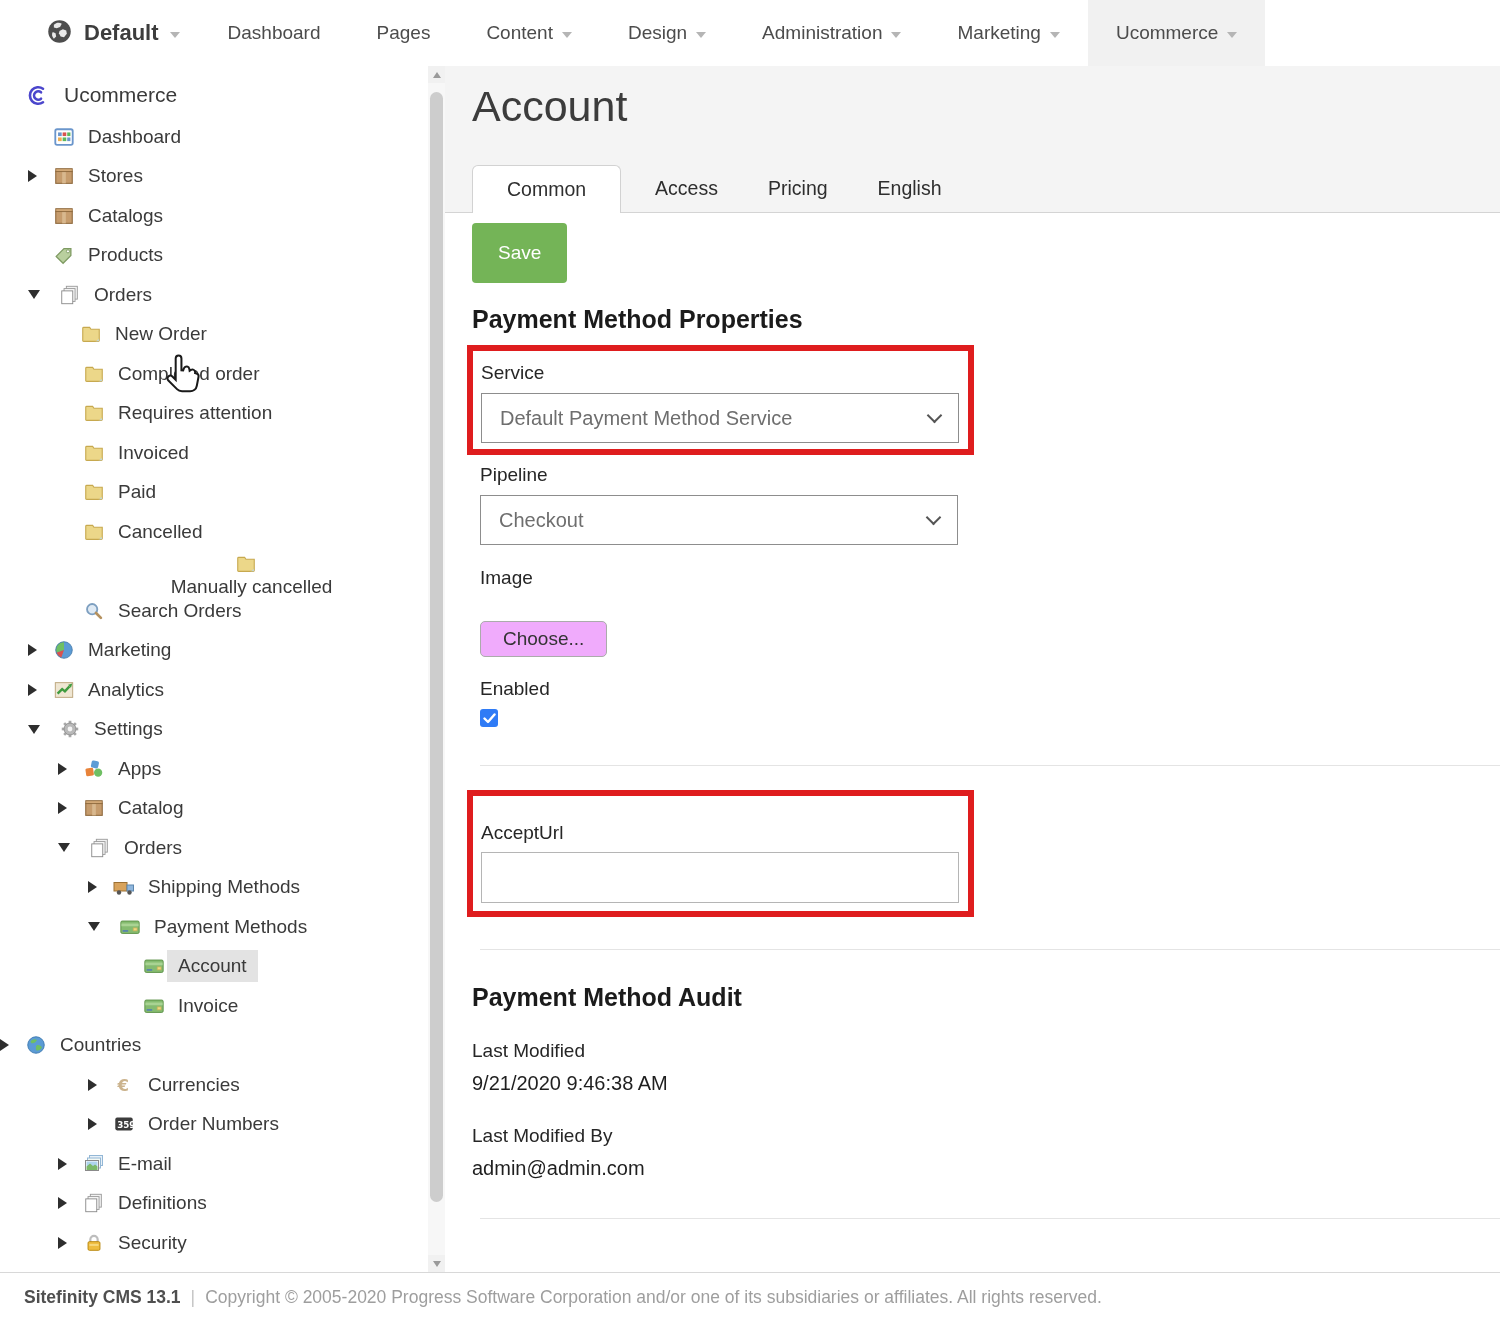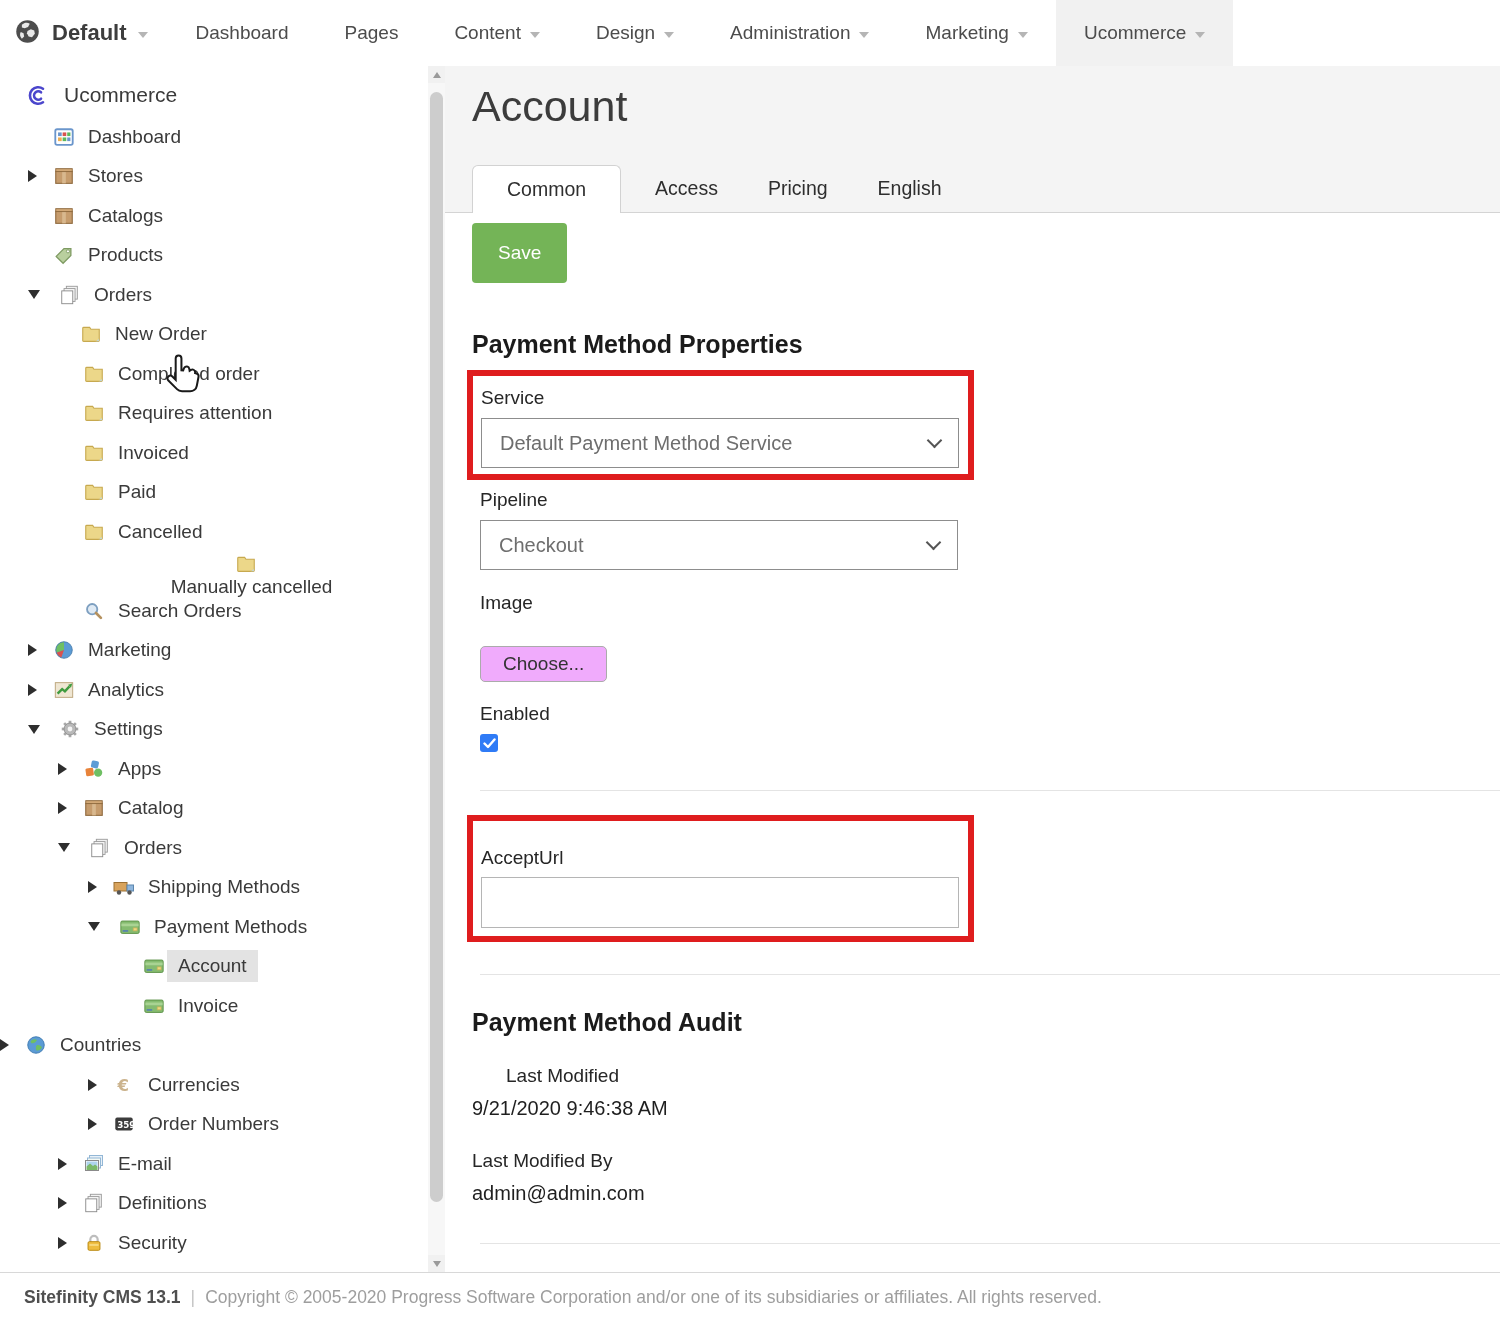--- a/index.html
+++ b/index.html
@@ -1,20 +1,20 @@
 <!DOCTYPE html>
 <html style="--accent-green: #74b457; --highlight-red: #df1d1e; --checkbox-blue: #2f7bf6; --active-nav-bg: #f1f1f1; --header-bg: #f4f4f4; --selected-tree-bg: #e3e3e3;"><head>
 <meta charset="utf-8">
 <style>
   * { box-sizing: border-box; margin: 0; padding: 0; }
   html,body { width:1500px; height:1322px; overflow:hidden; background:#fff;
     font-family:"Liberation Sans", sans-serif; color:#333; cursor:default; }
 
   
-  .nav { height:66px; display:flex; align-items:stretch; background:#fff; }
+  .nav { height:66px; display:flex; align-items:stretch; background:#fff;padding-left:32px; }
   .brand { display:flex; align-items:center; gap:11px; padding:0 20px 0 14px; }
   .brand-label { font-size:22px; font-weight:700; color:#3d3d3d; }
   .nav-item { display:flex; align-items:center; gap:9px; padding:0 28px; font-size:19px; color:#4c4c4c; }
   .nav-item.active { background:#f1f1f1; }
   .caret { width:0; height:0; border-left:5px solid transparent; border-right:5px solid transparent;
     border-top:6px solid #b5b5b5; margin-top:3px; }
 
   
   .middle { display:flex; height:1206px; }
 
@@ -44,21 +44,21 @@
   .main-header { background:#f4f4f4; border-bottom:1px solid #d4d4d4; padding:16px 0 0 27px; }
   .page-title { font-size:43px; font-weight:400; color:#3c3c3c; line-height:1.12; }
   .tabs { display:flex; align-items:flex-end; gap:18px; margin-top:35px; }
   .tab { padding:12px 16px; font-size:19.5px; color:#2e2e2e; }
   .tab.active { background:#fff; border:1px solid #d2d2d2; border-bottom:none;
     border-radius:6px 6px 0 0; padding:12px 34px; margin-bottom:-1px; position:relative; }
 
   .main-body { flex:1; padding:10px 0 0 27px; }
   .save-btn { background:var(--accent-green,#74b457); color:#fff; border:none; border-radius:4px;
     height:60px; padding:0 26px; font-size:19px; font-family:inherit; }
-  .section-h { font-size:25px; font-weight:700; color:#1b1b1b; margin-top:47px; }
+  .section-h { font-size:25px; font-weight:700; color:#1b1b1b; margin-top:22px; }
   .section-h.audit { margin-top:33px; }
 
   .hl-box { width:507px; border:6px solid var(--highlight-red,#df1d1e); margin-left:-5px; }
   .hl-box.svc { margin-top:11px; padding:11px 10px 6px 8px; }
   .hl-box.url { margin-top:24px; padding:26px 10px 8px 8px; }
 
   .field-label { font-size:19px; color:#262626; }
   .selectbox { width:478px; height:50px; border:1px solid #8d8d8d; background:#fff;
     display:flex; align-items:center; padding:0 18px; margin-top:9px; }
   .selectbox .val { font-size:20px; color:#6e6e6e; }
@@ -75,21 +75,21 @@
     border-radius:3px; display:flex; align-items:center; justify-content:center; }
 
   .divider { border-top:1px solid #e4e4e4; margin-left:8px; }
   .div1 { margin-top:38px; } .div2 { margin-top:32px; } .div3 { margin-top:38px; }
 
   .url-input { display:block; width:478px; height:51px; margin-top:8px; border:1px solid #b5b5b5;
     background:#fff; font-size:20px; padding:0 14px; font-family:inherit; }
 
   .audit-label { font-size:19px; color:#262626; }
   .audit-value { font-size:20px; color:#1f1f1f; margin-top:10px; }
-  .al-1 { margin-top:28px;margin-left:34px; } .al-2 { margin-top:30px; }
+  .al-1 { margin-top:28px; } .al-2 { margin-top:30px; }
 
   
   .footer { height:50px; border-top:1px solid #d8d8d8; background:#fff; display:flex;
     align-items:center; padding-left:24px; font-size:17.5px; }
   .f-product { font-weight:700; color:#4f4f4f; }
   .f-sep { color:#c4c4c4; margin:0 10px; }
   .f-copy { color:#9e9e9e; }
 </style>
 </head>
 <body>

